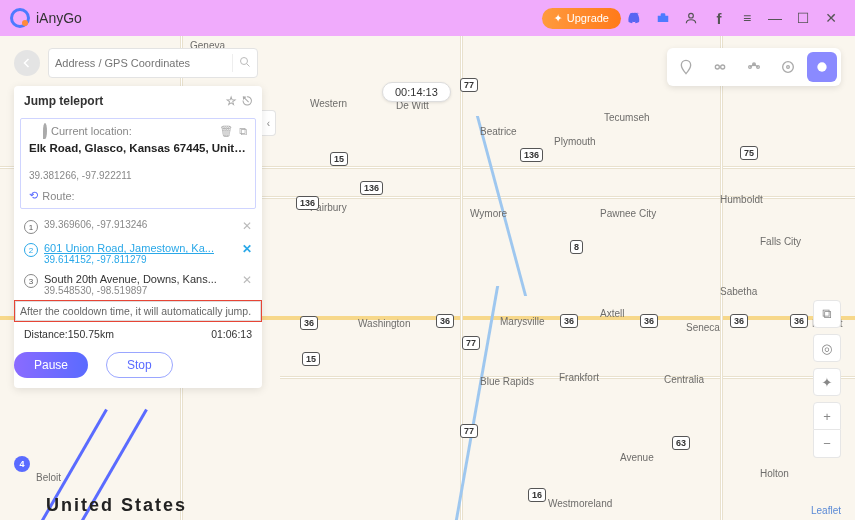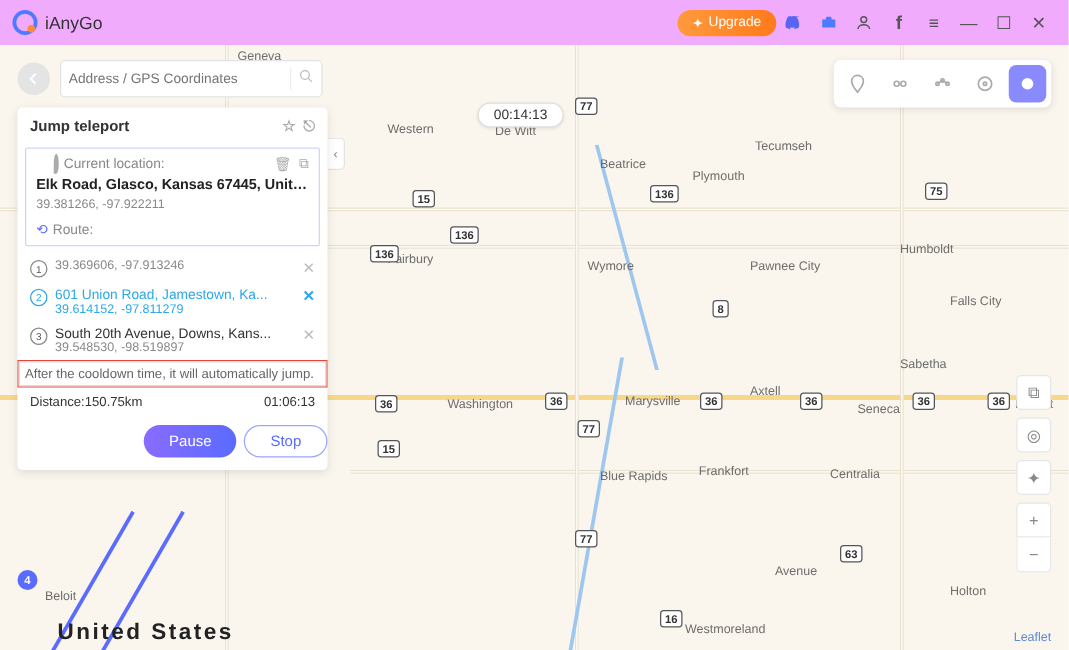--- a/index.html
+++ b/index.html
@@ -34,43 +34,43 @@
   .search-ico { color:#bbb; border-left:1px solid #eee; padding-left:6px; cursor:pointer;}
   
   .panel { position:absolute; top:86px; left:14px; width:248px; background:#fff; border-radius:4px; box-shadow:0 2px 8px rgba(0,0,0,0.1); padding-bottom:10px;}
   .panel-head { display:flex; align-items:center; padding:8px 10px; font-size:12px; color:#333; font-weight:600;}
   .panel-head .spacer{flex:1;}
   .phicon { color:#aaa; margin-left:6px; cursor:pointer;}
   .curbox { margin:2px 6px 6px; border:1px solid #cfd4ff; border-radius:2px; padding:6px 8px;}
   .curhead { display:flex; align-items:flex-start; font-size:11px; color:#888;margin-left:14px;}
   .curhead .spacer{flex:1;}
   .curtitle { font-size:11.5px; font-weight:700; color:#222; margin-top:4px; overflow:hidden;text-overflow:ellipsis;white-space:nowrap;}
-  .coords { font-size:10px; color:#888; margin-top:4px;}
+  .coords { font-size:10px; color:#888; margin-top:16px;}
   .routehd { display:flex;align-items:center; font-size:11px; color:#888; margin-top:8px;}
   .route-ico { color:#5a6bff; margin-right:4px;}
   .stop { display:flex; padding:4px 10px; align-items:flex-start; position:relative;}
   .stop .num { width:14px;height:14px;border:1px solid #888;border-radius:50%;font-size:8px;display:flex;align-items:center;justify-content:center;margin-right:6px;margin-top:1px;color:#555;}
   .stop.active .num{border-color:#2aa8e8;color:#2aa8e8;}
   .stop .col{flex:1;overflow:hidden;}
   .stop .lbl { font-size:11px; color:#333; font-weight:500; overflow:hidden;text-overflow:ellipsis;white-space:nowrap;}
-  .stop.active .lbl{color:#2aa8e8;}
+  .stop.active .lbl{color:#2aa8e8;text-decoration:underline;}
   .stop .crd { font-size:10px; color:#888;}
   .stop.active .crd{color:#2aa8e8;}
   .stop .x { color:#bbb; cursor:pointer; font-size:12px; margin-left:4px;}
   .stop.active .x{color:#2aa8e8;font-weight:700;}
   
   .redbox { margin:0px; border:1.5px solid #e74536; }
   .tooltip { background:#fff; border:1px solid #ddd; font-size:10.5px; color:#666; padding:3px 4px; text-align:left; }
   .autorow { display:flex; align-items:center; padding:6px 8px; background:#f7f7f9;}
   .autorow .txt{font-size:10.5px;color:#999;flex:1;overflow:hidden;text-overflow:ellipsis;white-space:nowrap;}
   .switch { width:28px;height:14px;border-radius:7px;background:#6b7bff;position:relative;cursor:pointer;}
   .switch::after{content:"";position:absolute;width:12px;height:12px;border-radius:50%;background:#fff;right:1px;top:1px;}
   .distrow { display:flex; padding:6px 10px; font-size:10.5px; color:#333;}
   .distrow .spacer{flex:1;}
-  .btnrow { display:flex; gap:6px; justify-content:flex-end; margin-top:6px;}
+  .btnrow { display:flex; gap:18px; justify-content:flex-start; margin-top:6px;}
   .pause { background:linear-gradient(90deg,#8a6bff,#5a6bff); color:#fff; border:none; border-radius:14px; padding:5px 20px; font-size:12px; cursor:pointer;}
   .stopbtn { background:#fff; color:#5a6bff; border:1px solid #9aa6ff; border-radius:14px; padding:5px 20px; font-size:12px; cursor:pointer;}
   
   .collapse { position:absolute; top:110px; left:262px; width:14px;height:26px;background:#fff;border:1px solid #e3e3e3;border-left:none;border-radius:0 4px 4px 0;display:flex;align-items:center;justify-content:center;color:#888;cursor:pointer;font-size:10px;}
   
   .timer { position:absolute; top:82px; left:382px; background:#fff;border:1px solid #ddd;border-radius:12px; padding:3px 12px; font-size:11px; color:#333; box-shadow:0 1px 3px rgba(0,0,0,0.1);}
   
   .modes { position:absolute; top:48px; right:14px; background:#fff; border-radius:6px; box-shadow:0 2px 6px rgba(0,0,0,0.1); display:flex; padding:4px; gap:4px;}
   .mode { width:30px;height:30px;border-radius:6px;display:flex;align-items:center;justify-content:center;color:#aaa;cursor:pointer;}
   .mode.active{background:#8a8aff;color:#fff;}

